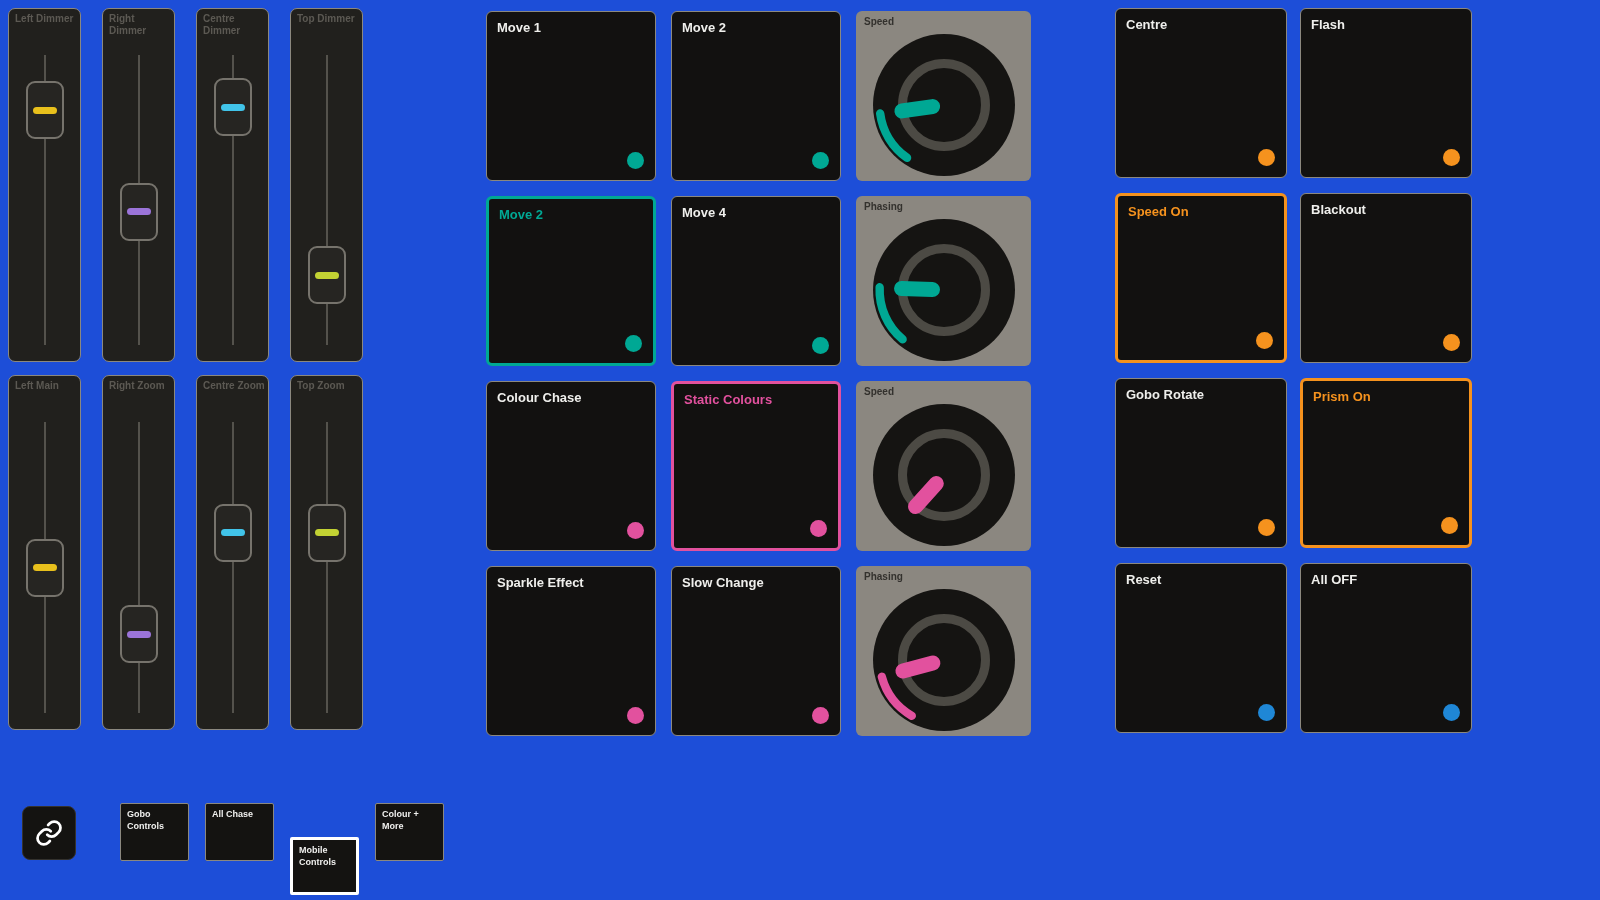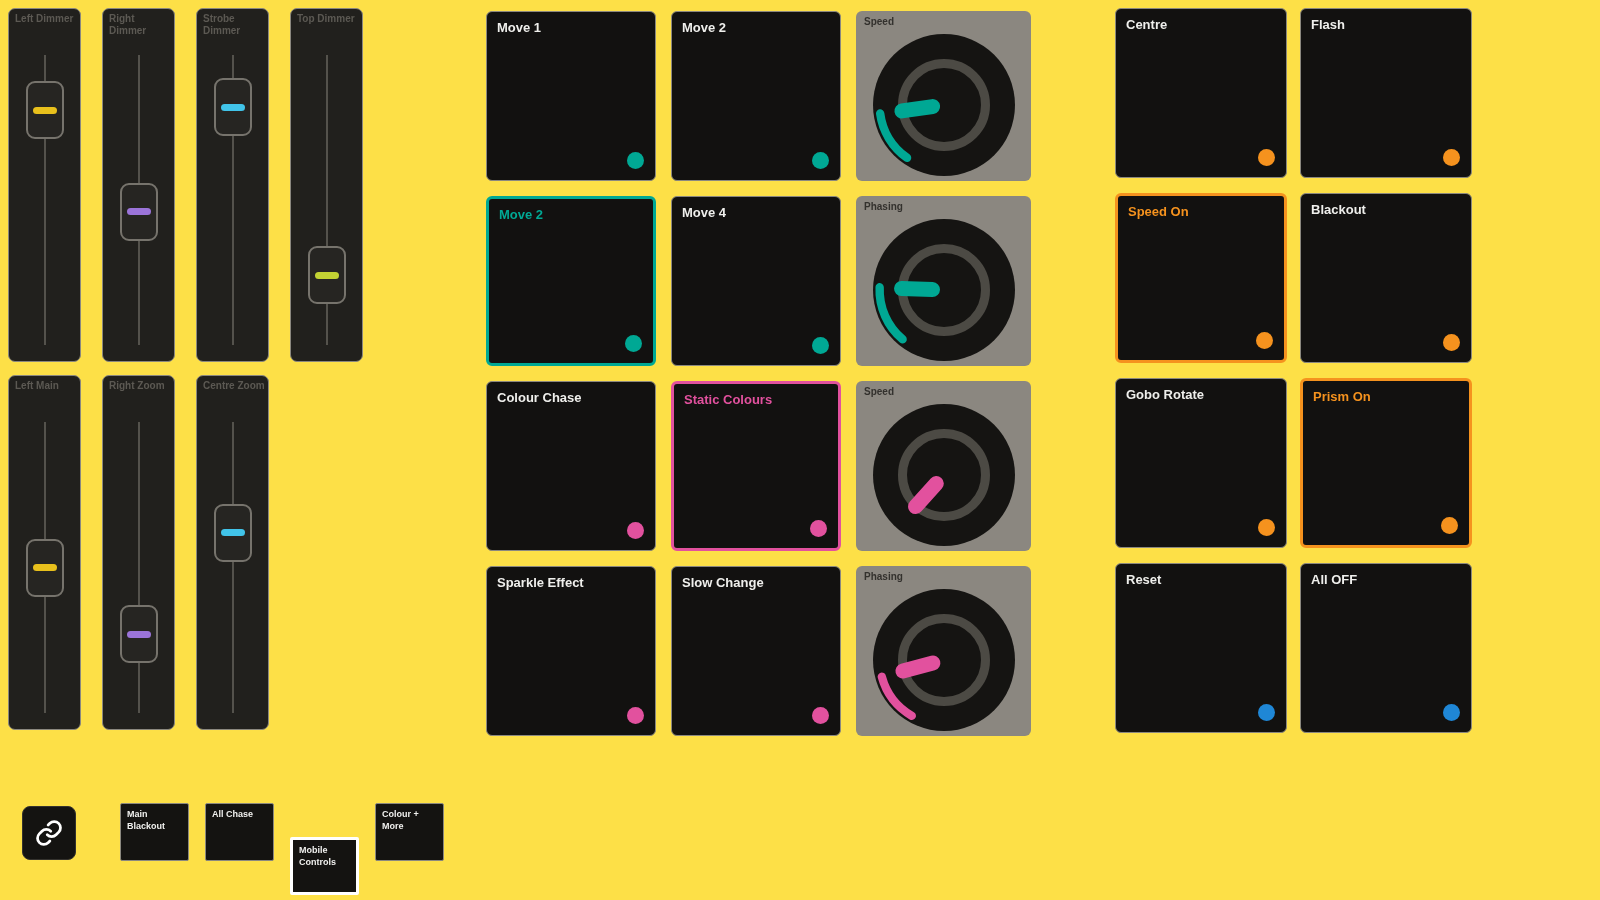--- a/index.html
+++ b/index.html
@@ -1,16 +1,16 @@
 <!DOCTYPE html>
 <html><head>
 <meta charset="utf-8">
 <style>
   html,body{margin:0;padding:0;background:#0e0d0c;}
-  .stage{position:relative;width:1600px;height:900px;background:#fde047;overflow:hidden;
+  .stage{position:relative;width:1600px;height:900px;background:#1d4ed8;overflow:hidden;
          font-family:"Liberation Sans",sans-serif;-webkit-font-smoothing:antialiased;}
   *{box-sizing:border-box;}
 
   
   .fader-grid{position:absolute;left:8px;top:8px;display:grid;
               grid-template-columns:repeat(4,73px);column-gap:21px;
               grid-template-rows:354px 355px;row-gap:13px;}
   .fader-panel{position:relative;background:#21201d;border:1px solid #8b887f;border-radius:7px;}
   .fader-label{position:absolute;top:4px;left:6px;right:3px;font-size:10px;font-weight:700;
                color:#5c5953;line-height:1.15;}
@@ -76,21 +76,21 @@
       <span class="fader-label">Right Dimmer</span>
       <div class="fader-track">
         <div class="track-line"></div>
         <div class="fader-handle" style="top: 54%;">
           <div class="handle-bar" style="background: rgb(155, 116, 217);"></div>
         </div>
       </div>
     </div>
 
     <div class="fader-panel">
-      <span class="fader-label">Strobe Dimmer</span>
+      <span class="fader-label">Centre Dimmer</span>
       <div class="fader-track">
         <div class="track-line"></div>
         <div class="fader-handle" style="top: 18%;">
           <div class="handle-bar" style="background: rgb(65, 196, 233);"></div>
         </div>
       </div>
     </div>
 
     <div class="fader-panel">
       <span class="fader-label">Top Dimmer</span>
@@ -125,20 +125,29 @@
     <div class="fader-panel">
       <span class="fader-label">Centre Zoom</span>
       <div class="fader-track">
         <div class="track-line"></div>
         <div class="fader-handle" style="top: 38%;">
           <div class="handle-bar" style="background: rgb(65, 196, 233);"></div>
         </div>
       </div>
     </div>
 
+    <div class="fader-panel">
+      <span class="fader-label">Top Zoom</span>
+      <div class="fader-track">
+        <div class="track-line"></div>
+        <div class="fader-handle" style="top: 38%;">
+          <div class="handle-bar" style="background: rgb(194, 210, 51);"></div>
+        </div>
+      </div>
+    </div>
 
   </div>
 
   <div class="scene-grid">
 
     <div class="pad" style="--accent: #00a894;">
       <span class="pad-label">Move 1</span>
       <span class="pad-dot"></span>
     </div>
     <div class="pad" style="--accent: #00a894;">
@@ -265,21 +274,21 @@
 
   <div class="link-btn">
     <svg width="30" height="30" viewBox="0 0 24 24">
       <path d="M10.59 13.41a5 5 0 0 0 7.07 0l2.12-2.12a5 5 0 0 0-7.07-7.07L11.3 5.6" fill="none" stroke="#ffffff" stroke-width="2.2" stroke-linecap="round"></path>
       <path d="M13.41 10.59a5 5 0 0 0-7.07 0l-2.12 2.12a5 5 0 0 0 7.07 7.07l1.41-1.41" fill="none" stroke="#ffffff" stroke-width="2.2" stroke-linecap="round"></path>
     </svg>
   </div>
 
   <div class="tabs">
     <div class="tab">
-      <span>Main Blackout</span>
+      <span>Gobo Controls</span>
     </div>
     <div class="tab">
       <span>All Chase</span>
     </div>
     <div class="tab selected">
       <span>Mobile Controls</span>
     </div>
     <div class="tab">
       <span>Colour + More</span>
     </div>

